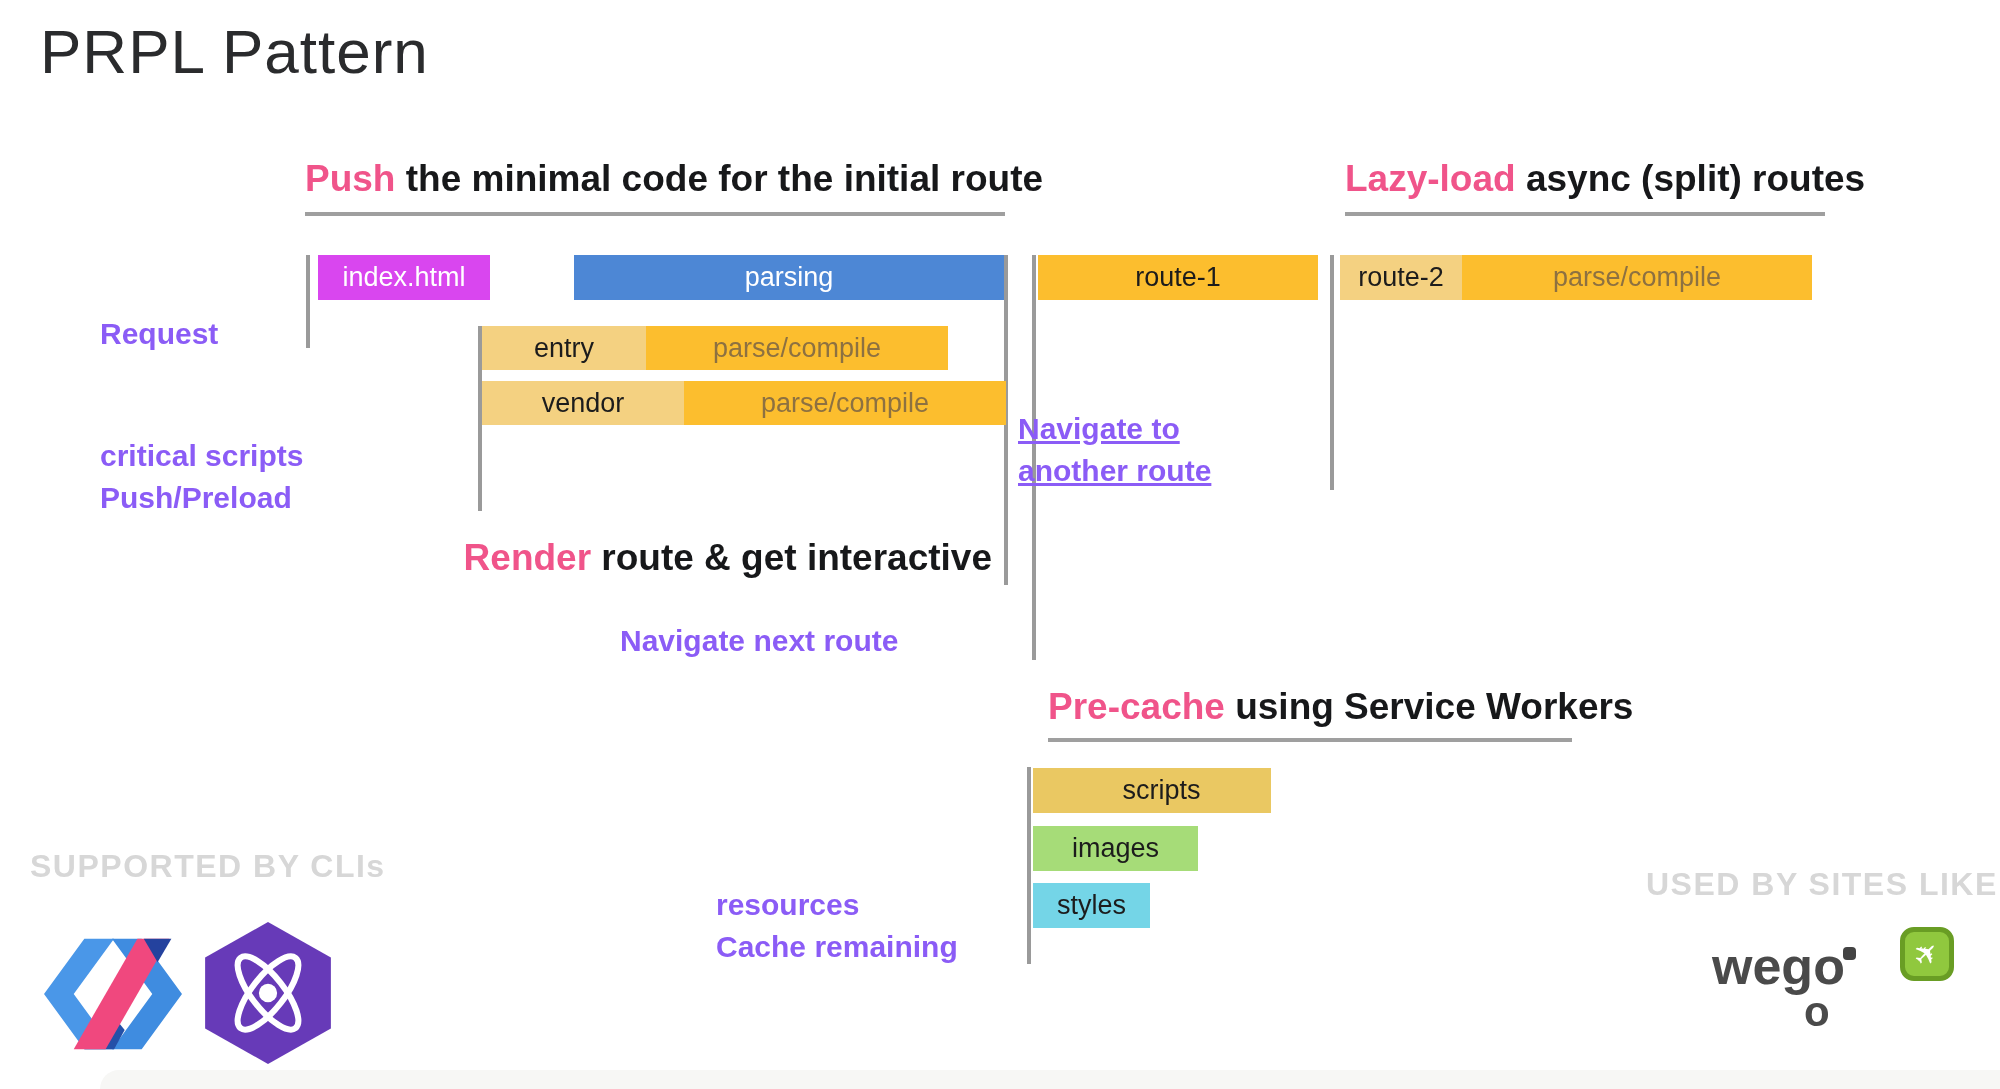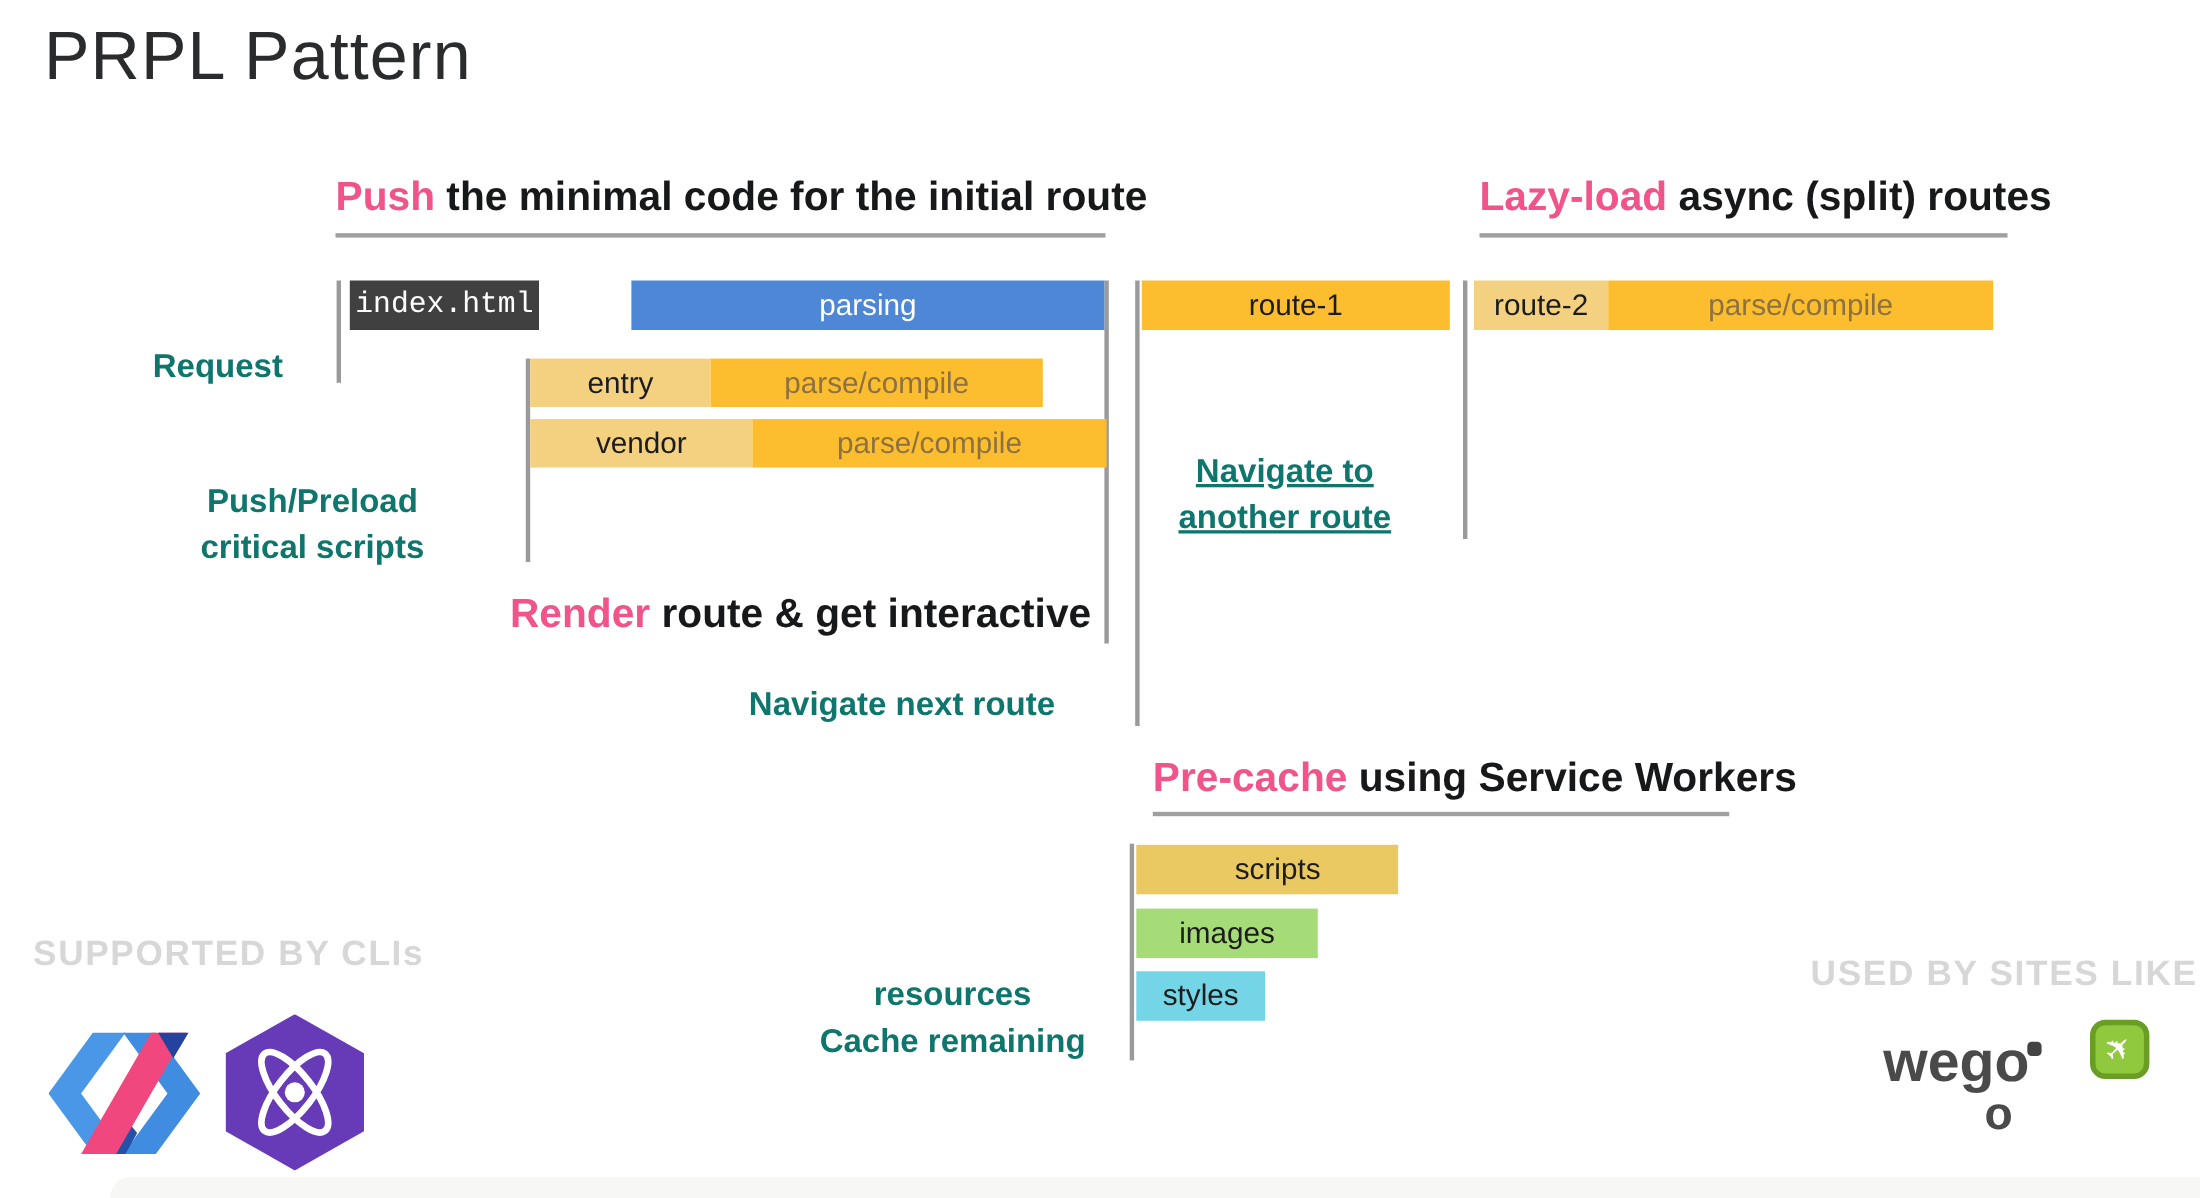--- a/index.html
+++ b/index.html
@@ -14,31 +14,31 @@
   .sec-header{
     position:absolute;font-size:37px;font-weight:700;color:#17181a;white-space:nowrap;
   }
   .accent{color:#f0548a;}
   .underline{position:absolute;height:4px;background:#9f9f9f;}
   .vline{position:absolute;width:4px;background:#9a9a9a;}
   .bar{
     position:absolute;height:45px;display:flex;align-items:center;justify-content:center;
     font-size:27px;color:#1c1c1c;white-space:nowrap;
   }
-  .bar.blue-light{background:#404040;color:#ffffff;font-family:Liberation Mono, monospace;}
+  .bar.blue-light{background:#d946ef;color:#ffffff;}
   .bar.blue{background:#4d87d5;color:#ffffff;}
   .bar.amber{background:#fcbe2e;}
   .bar.amber-light{background:#f4d181;}
   .bar.amber-parse{background:#fcbe2e;color:#8d7141;}
   .bar.scripts{background:#eac862;}
   .bar.images{background:#a6dc78;}
   .bar.styles{background:#74d5e7;}
   .side-label{
-    position:absolute;font-size:30px;font-weight:700;color:#0f766e;
-    text-align:center;line-height:42px;white-space:nowrap;
+    position:absolute;font-size:30px;font-weight:700;color:#8b5cf6;
+    text-align:left;line-height:42px;white-space:nowrap;
   }
   .faded{
     position:absolute;font-size:32px;font-weight:700;color:#d7d7d7;
     letter-spacing:1.5px;white-space:nowrap;text-align:right;
   }
   .logo{position:absolute;}
   .wego-text{
     position:absolute;left:1712px;top:936px;font-size:52px;font-weight:700;
     color:#4a4a4a;letter-spacing:0;
   }
@@ -93,22 +93,22 @@
   <div class="bar amber-parse" style="left:1462px;top:255px;width:350px;">parse/compile</div>
 
   <div class="bar amber-light" style="left:482px;top:326px;width:164px;height:44px;">entry</div>
   <div class="bar amber-parse" style="left:646px;top:326px;width:302px;height:44px;">parse/compile</div>
 
   <div class="bar amber-light" style="left:482px;top:381px;width:202px;height:44px;">vendor</div>
   <div class="bar amber-parse" style="left:684px;top:381px;width:322px;height:44px;">parse/compile</div>
 
   <div class="side-label" style="left:100px;width:196px;top:313px;">Request</div>
   <div class="side-label" style="left:100px;width:368px;top:435px;">
+    <div>critical scripts</div>
     <div>Push/Preload</div>
-    <div>critical scripts</div>
   </div>
 
   <div class="sec-header" style="left:392px;width:600px;top:537px;text-align:right;">
     <span class="accent">Render</span><span> route &amp; get interactive</span>
   </div>
 
   <div class="side-label" style="left:620px;width:400px;top:620px;">Navigate next route</div>
 
   <div class="side-label" style="left:1018px;width:300px;top:408px;text-decoration:underline;">
     <div>Navigate to</div>

